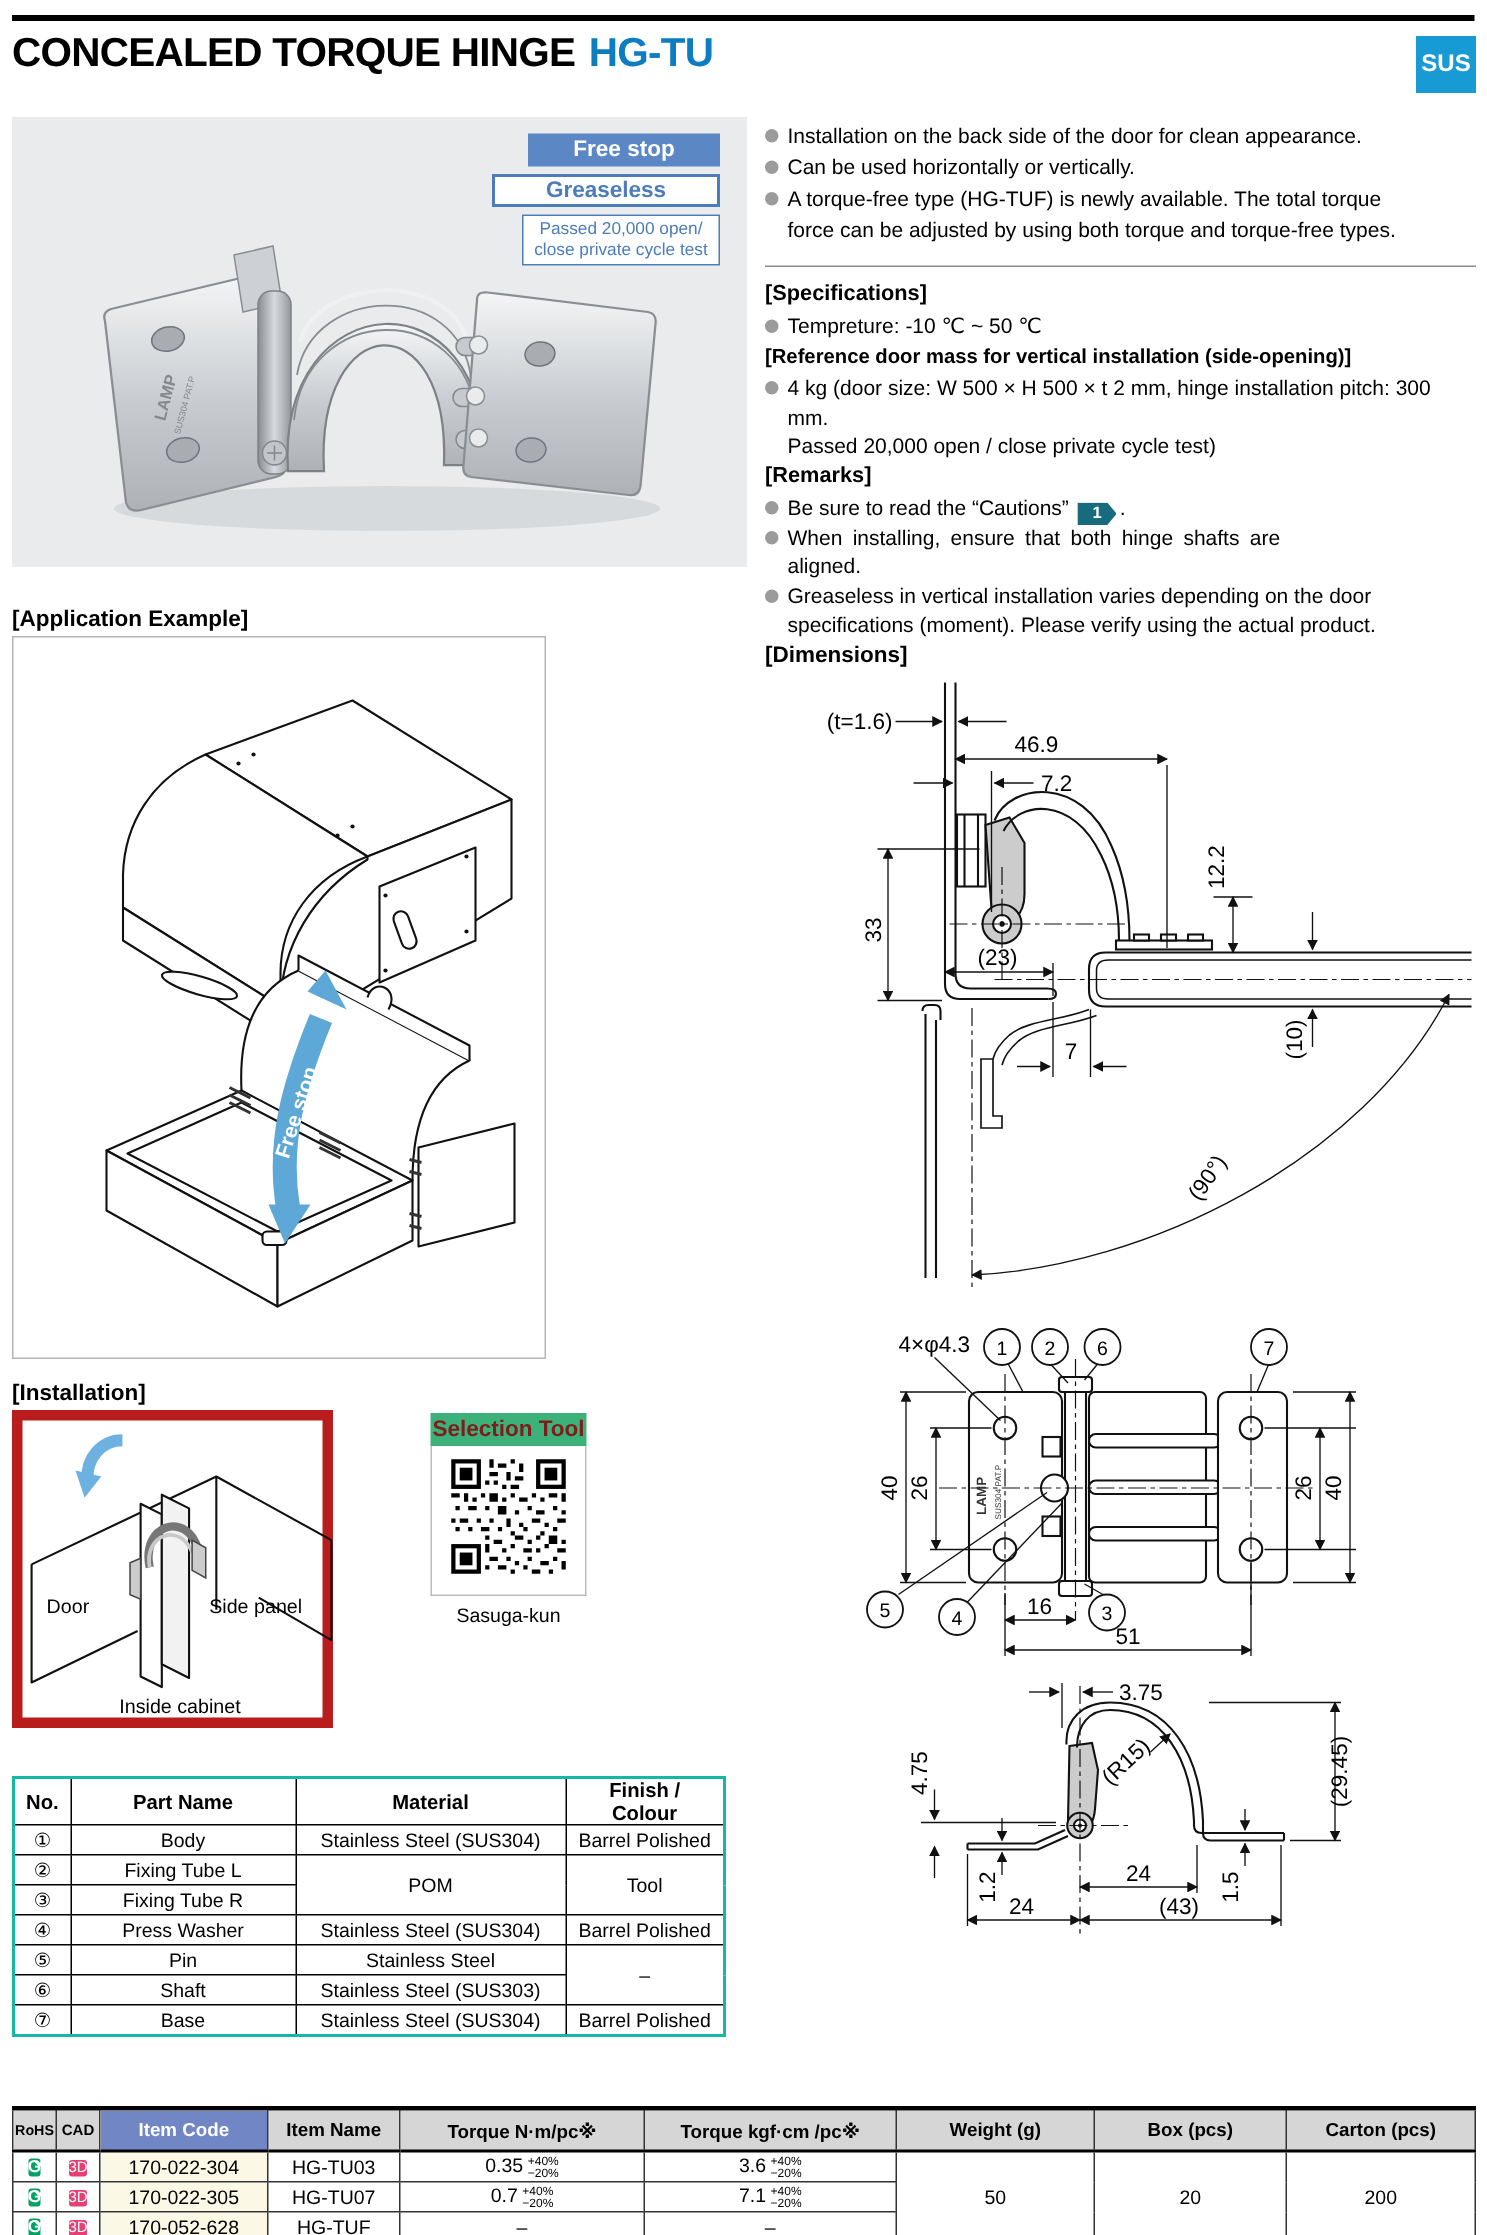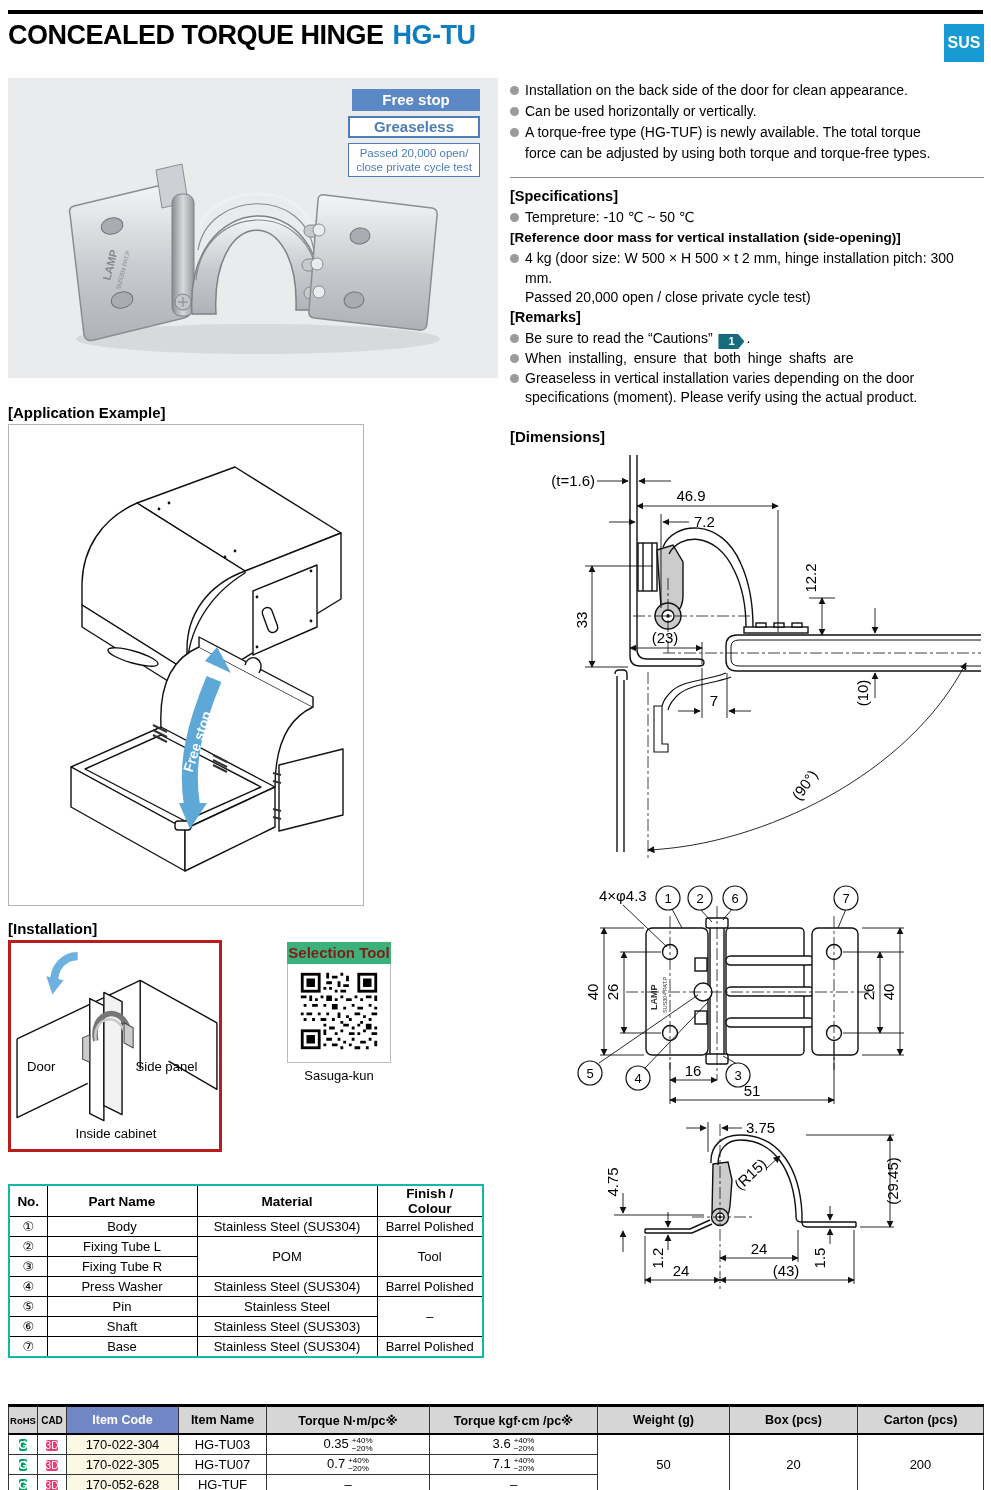--- a/index.html
+++ b/index.html
@@ -8,21 +8,21 @@
 
   .rule-top{position:absolute;left:8px;top:10px;width:975px;height:4px;background:#000}
   h1{position:absolute;left:8px;top:20px;margin:0;font-size:27px;font-weight:bold;letter-spacing:-0.5px}
   h1 .model{color:#0b7dc0;margin-left:9px}
   .sus{position:absolute;left:944px;top:24px;width:40px;height:38px;background:#189ad4;color:#fff;
        font-weight:bold;font-size:16px;display:flex;align-items:center;justify-content:center}
 
   .hero{position:absolute;left:8px;top:78px;width:490px;height:300px;background:#e9ebed}
   .hb{position:absolute;right:18px;text-align:center;font-weight:bold;box-sizing:border-box}
   .hb1{top:11px;width:128px;height:22px;background:#5b87c4;color:#fff;font-size:15px;line-height:22px}
-  .hb2{top:38px;width:132px;height:22px;background:#fff;border:2px solid #4c7cba;color:#4c7cba;font-size:15px;line-height:18px}
+  .hb2{top:38px;width:152px;height:22px;background:#fff;border:2px solid #4c7cba;color:#4c7cba;font-size:15px;line-height:18px}
   .hb3{top:65px;width:132px;background:#fff;border:1px solid #4c7cba;color:#4c7cba;font-size:11.5px;
        font-weight:normal;padding:2px 0;line-height:14px}
 
   .rcol{position:absolute;left:510px;top:80px;width:474px}
   .feat{display:flex;gap:6px;font-size:14px;line-height:21px}
   .dot{width:9px;height:9px;border-radius:50%;background:#9b9b9b;margin-top:6px;flex:0 0 9px}
   .rcol hr{border:none;border-top:1px solid #888;margin:13px 0 8px}
   .shead{font-size:14.5px;font-weight:bold;line-height:21px}
   .sline{display:flex;gap:6px;font-size:14px;line-height:20px}
   .cont{padding-left:15px;font-size:14px;line-height:19px}
@@ -30,21 +30,21 @@
   .cbadge{display:inline-block;min-width:26px;height:15px;background:#176b7d;color:#fff;font-size:11px;
           font-weight:bold;text-align:center;line-height:15px;
           clip-path:polygon(0 0,76% 0,100% 50%,76% 100%,0 100%);position:relative;top:2px;margin:0 2px}
 
   .sec{position:absolute;margin:0;font-size:15px;font-weight:bold}
   .h-app{left:8px;top:404px}
   .h-inst{left:8px;top:920px}
   .h-dim{left:510px;top:428px}
 
   .app-box{position:absolute;left:8px;top:424px;width:356px;height:482px;border:1px solid #b5b5b5;box-sizing:border-box}
-  .inst-box{position:absolute;left:8px;top:940px;width:214px;height:212px;border:3px solid #b91c1c;box-sizing:border-box}
+  .inst-box{position:absolute;left:8px;top:940px;width:214px;height:212px;border:7px solid #b91c1c;box-sizing:border-box}
 
   .seltool{position:absolute;left:287px;top:942px;width:104px;text-align:center}
   .st-head{background:#3cb179;color:#7f1d1d;font-size:15px;font-weight:bold;height:22px;line-height:22px}
   .st-body{border:1px solid #bbb;border-top:none;background:#fff;padding:6px 0}
   .st-cap{font-size:13px;margin-top:5px}
 
   .svgabs{position:absolute}
   .svg1{left:513px;top:450px}
   .svg2{left:566px;top:882px}
   .svg3{left:564px;top:1118px}
@@ -161,20 +161,21 @@
     <div class="sline">
         <span class="dot"></span>
       <span><span>Be sure to read the “Cautions”</span>
         <span class="cbadge">1</span><span>.</span>
       </span>
     </div>
     <div class="sline jst">
         <span class="dot"></span>
         <span>When installing, ensure that both hinge shafts are</span>
       </div>
+    <div class="cont">aligned.</div>
     <div class="sline">
         <span class="dot"></span>
         <span>Greaseless in vertical installation varies depending on the door</span>
       </div>
     <div class="cont">specifications (moment). Please verify using the actual product.</div>
   </div>
 
   <h3 class="sec h-app">[Application Example]</h3>
   <h3 class="sec h-inst">[Installation]</h3>
   <h3 class="sec h-dim">[Dimensions]</h3>

